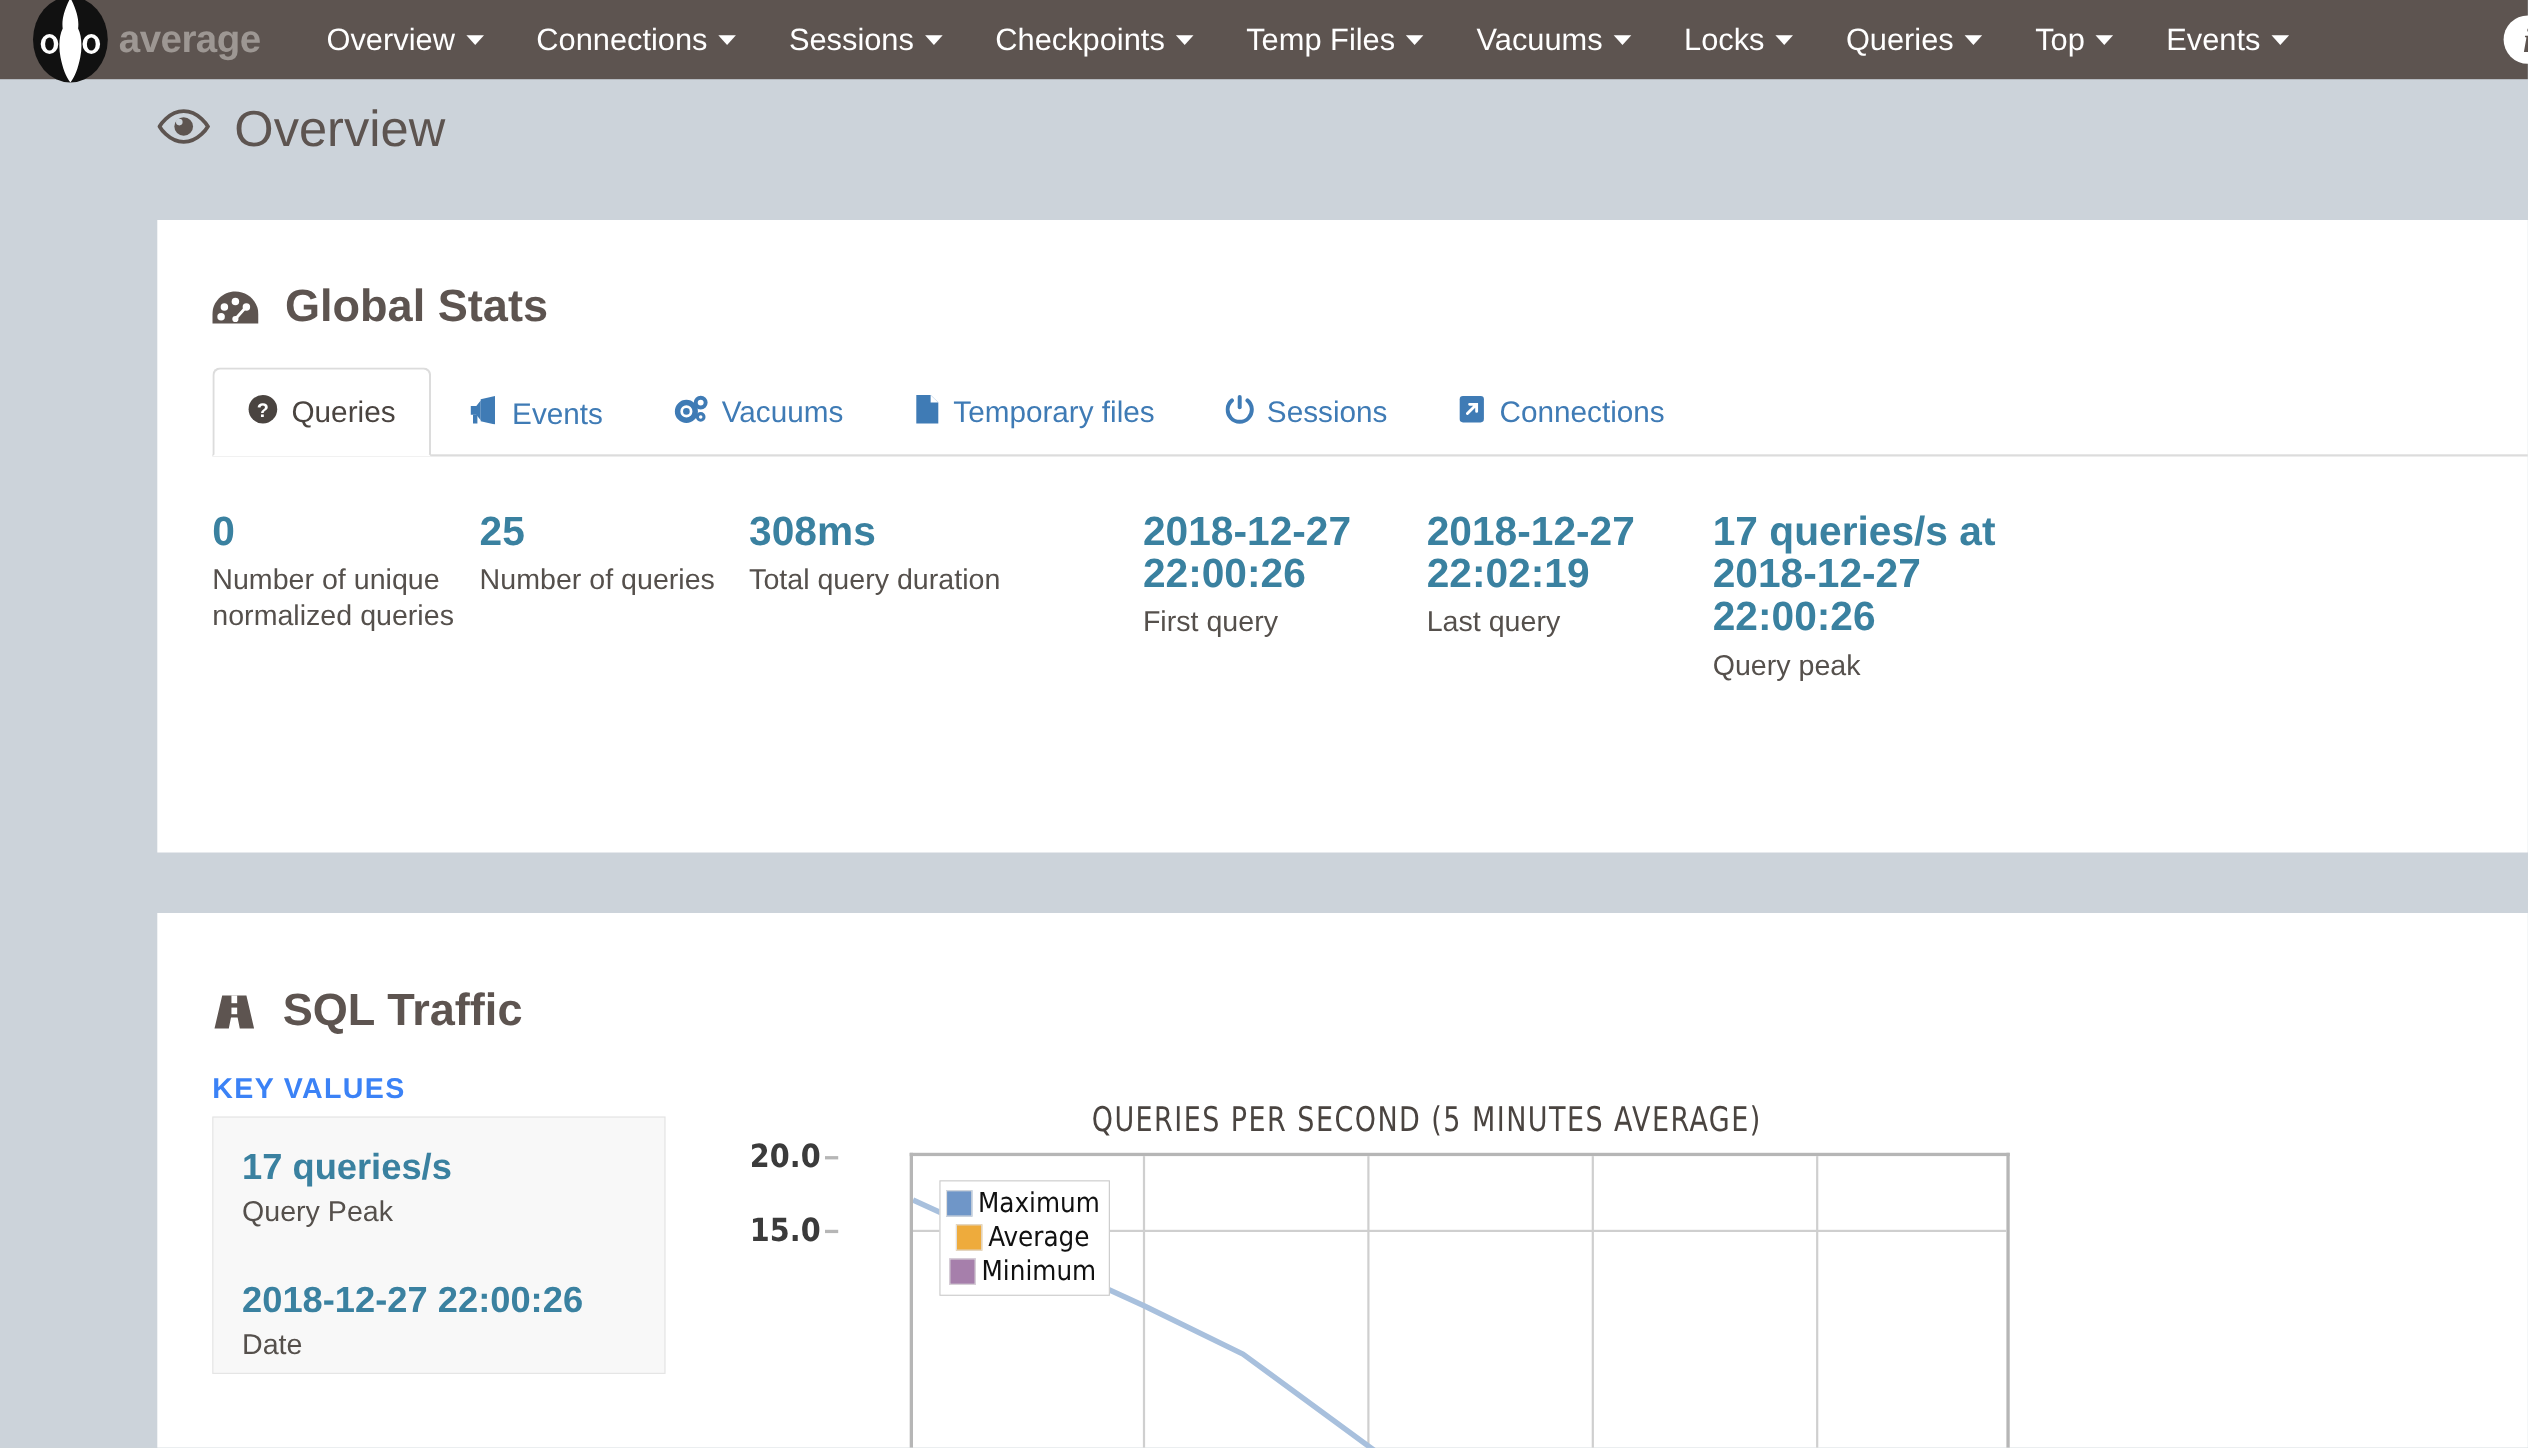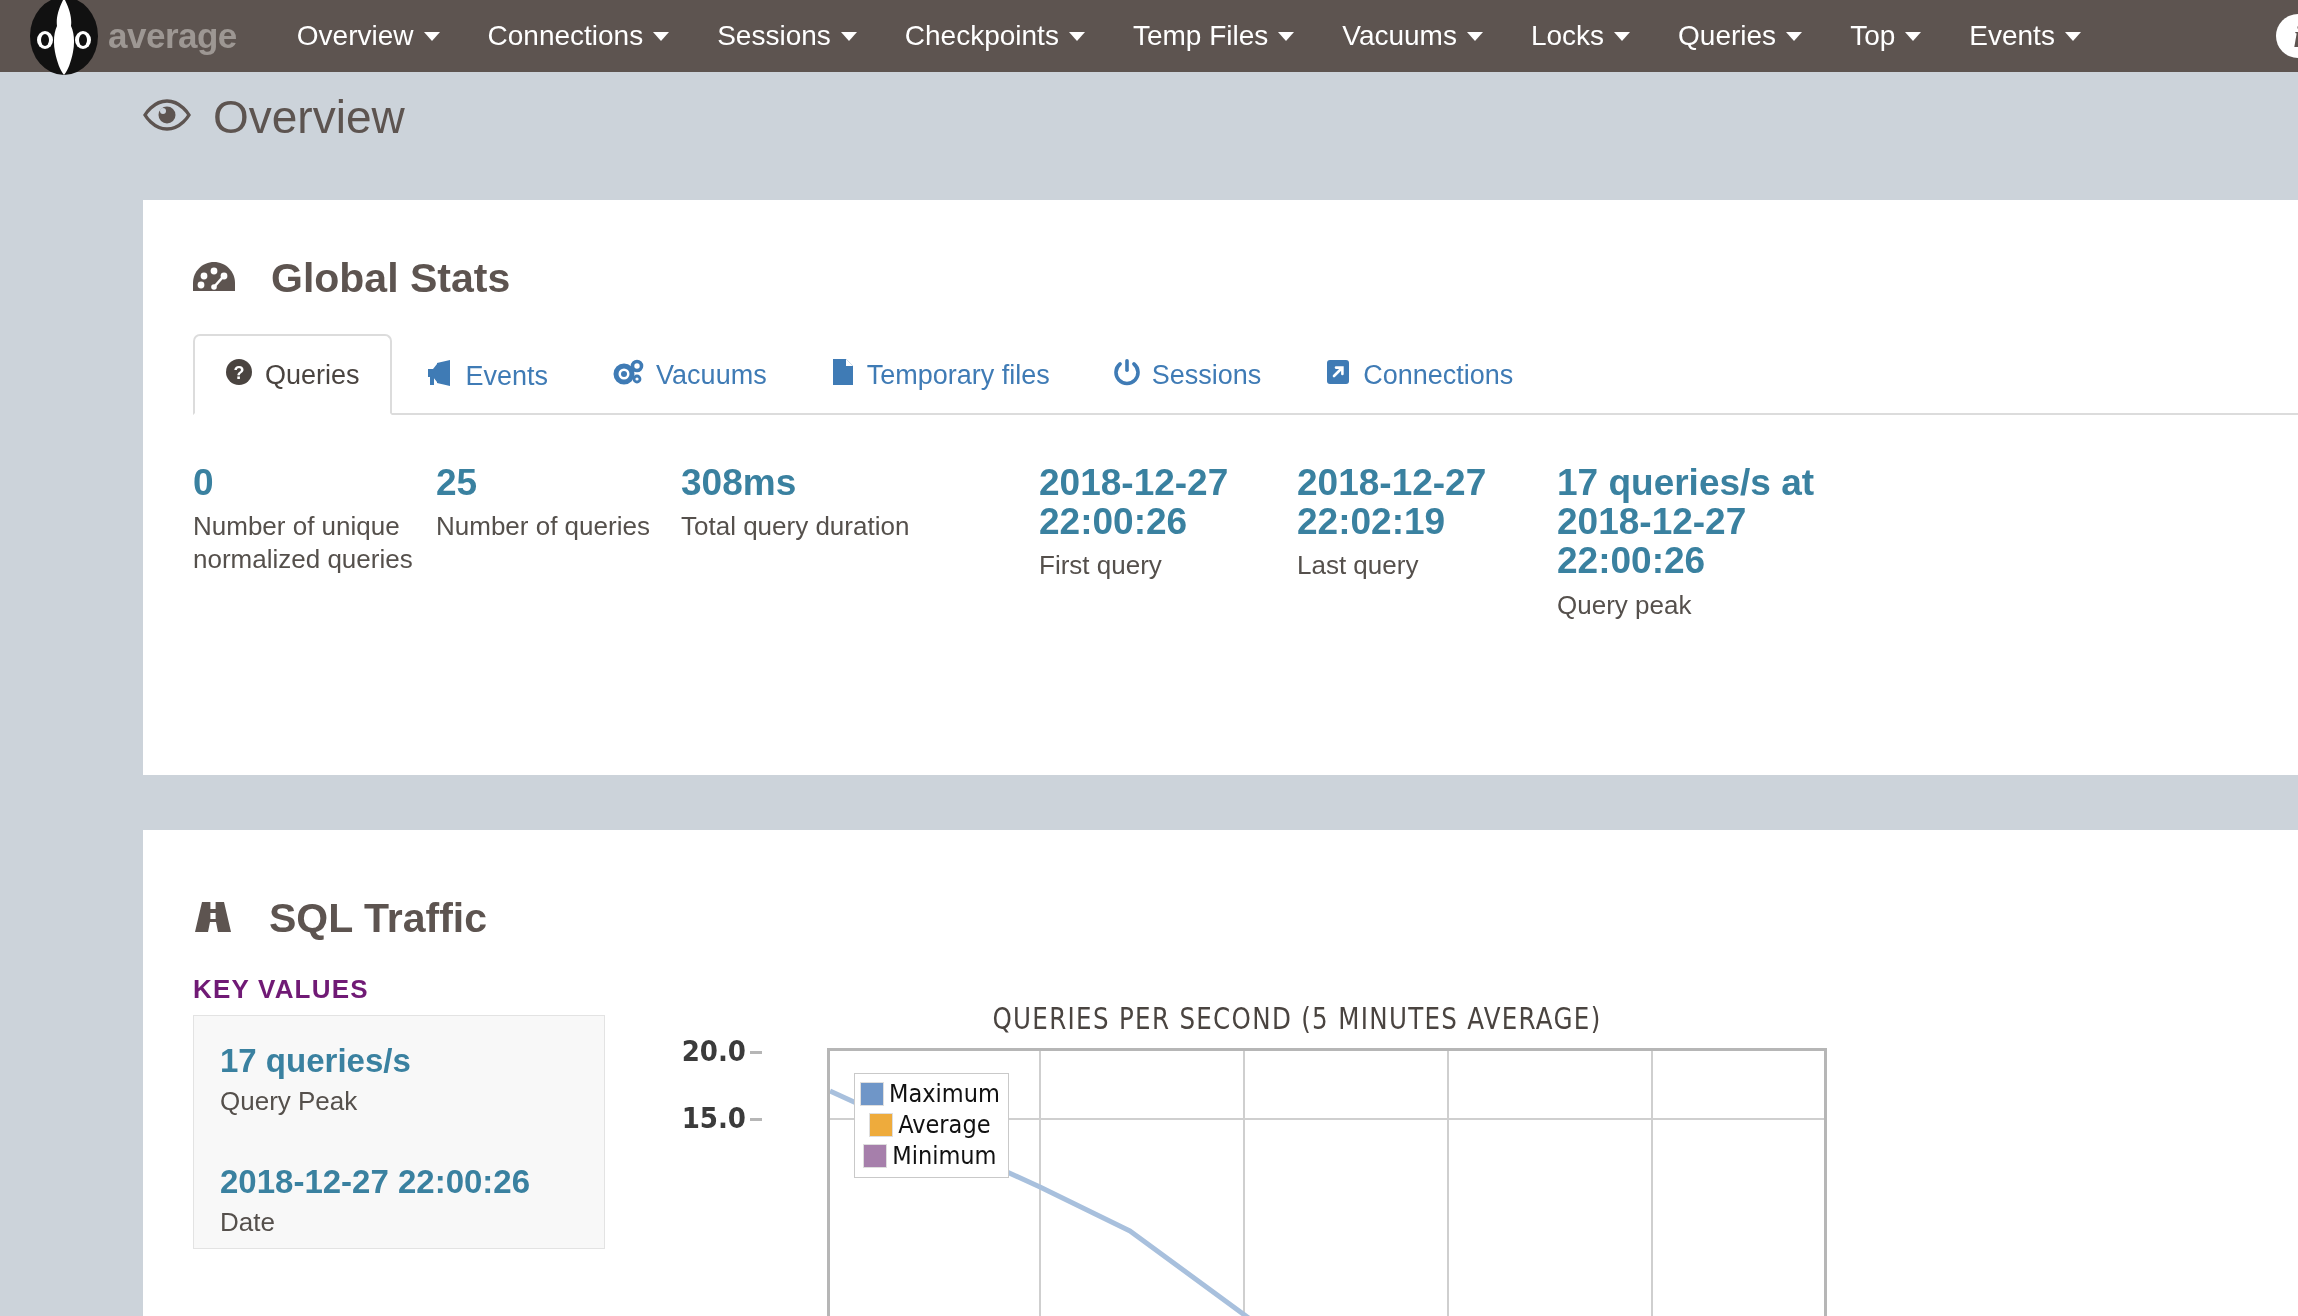--- a/index.html
+++ b/index.html
@@ -61,21 +61,21 @@
 
   
   .card {
     position: absolute; left: 143px; right: 0;
     background: #ffffff;
   }
   #card-global { top: 200px; height: 575px; }
   #card-traffic { top: 830px; height: 486px; }
 
   .section-head {
-    display: flex; align-items: center; gap: 36px;
+    display: flex; align-items: flex-end; gap: 24px;
     color: #5d5450;
   }
   .section-title { font-size: 41px; font-weight: bold; }
 
   
   .tabs {
     display: flex; align-items: flex-end;
     border-bottom: 2px solid #dcdcdc;
     margin-top: 30px;
   }
@@ -102,21 +102,21 @@
     color: #3a81a0; font-size: 37px; font-weight: bold;
     line-height: 1.06;
   }
   .stat-label {
     color: #55504c; font-size: 26px; line-height: 1.25;
     margin-top: 8px;
   }
 
   
   .kv-heading {
-    color: #701a75; font-size: 26px; font-weight: bold;
+    color: #3b82f6; font-size: 26px; font-weight: bold;
     letter-spacing: 1.2px; margin-top: 32px;
   }
   .kv-panel {
     margin-top: 10px;
     width: 412px;
     background: #f8f8f8;
     border: 1px solid #e3e3e3;
     padding: 26px 26px 10px 26px;
   }
   .kv-value { color: #3a81a0; font-size: 33px; font-weight: bold; }

